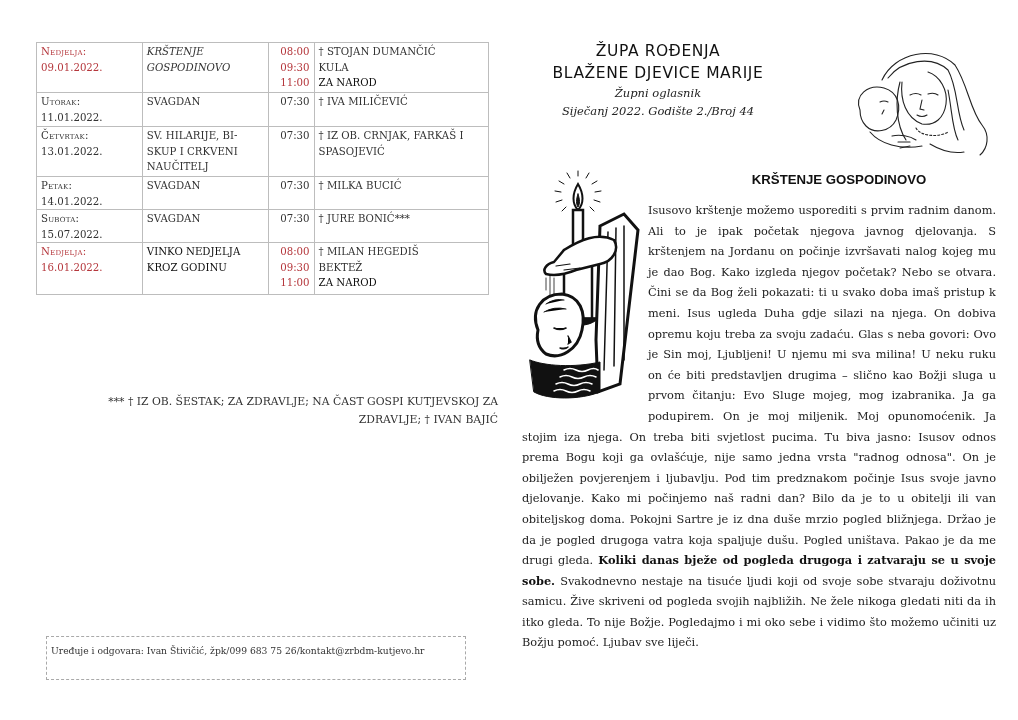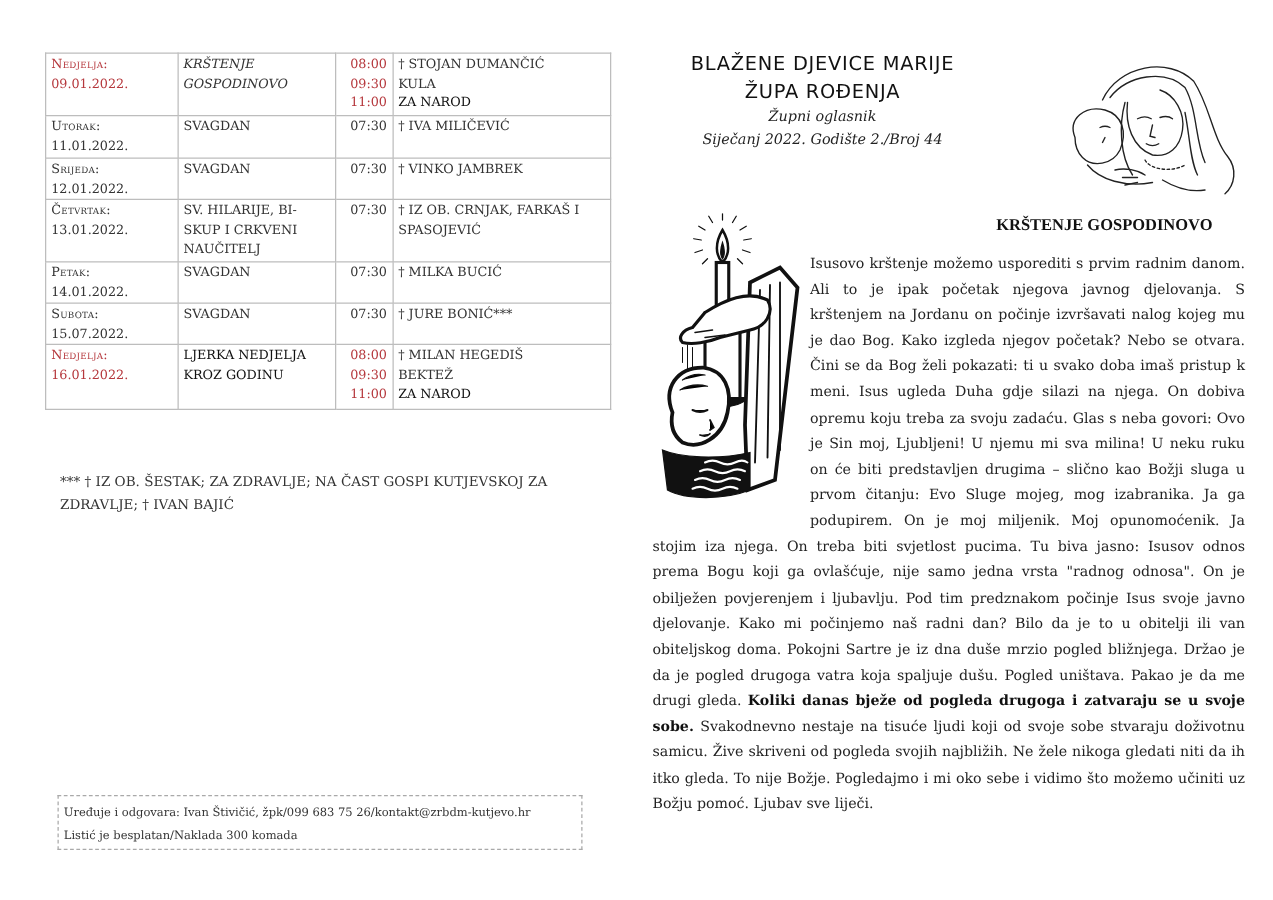--- a/index.html
+++ b/index.html
@@ -15,35 +15,35 @@
   .day-name { font-variant: small-caps; letter-spacing: 0.2px; display: block; }
   .day-date { display: block; }
   .sunday .day-name, .sunday .day-date { color: #b5373c; }
   .time-red { color: #b5373c; }
   .time-line { display: block; text-align: right; }
   .intent-line { display: block; }
   .bold { font-weight: normal; color: #111; }
   .italic { font-style: italic; }
 
   
-  .footnote { position: absolute; left: 48px; top: 377px; width: 450px; font-size: 10.8px; line-height: 18px; color: #333; }
+  .footnote { position: absolute; left: 48px; top: 393px; width: 450px; font-size: 10.8px; line-height: 18px; color: #333; text-align: right; }
 
   
   .imprint { position: absolute; left: 46px; top: 636px; width: 420px; height: 44px; border: 1.2px dashed #a9a9a9; box-sizing: border-box; padding: 5px 0 0 4px; font-size: 9.2px; line-height: 18px; color: #333; }
 
   
   .masthead { position: absolute; left: 540px; top: 40px; width: 236px; text-align: center; font-family: "DejaVu Sans", sans-serif; }
   .masthead .t1 { font-size: 15.5px; letter-spacing: 0.6px; line-height: 22px; color: #111; }
   .masthead .sub { font-family: "DejaVu Serif", serif; font-style: italic; font-size: 11.5px; line-height: 18px; color: #222; }
 
   .madonna { position: absolute; left: 840px; top: 40px; width: 158px; height: 120px; }
   .baptism-art { position: absolute; left: 524px; top: 170px; width: 118px; height: 236px; }
 
   
-  .article-title { position: absolute; left: 660px; top: 172px; width: 310px; text-align: right; font-family: Liberation Serif, serif; font-weight: bold; font-size: 13.2px; color: #111; padding-left: 48px; box-sizing: border-box; }
+  .article-title { position: absolute; left: 660px; top: 172px; width: 310px; text-align: center; font-family: Liberation Sans, sans-serif; font-weight: bold; font-size: 13.2px; color: #111; padding-left: 48px; box-sizing: border-box; }
   .article { position: absolute; left: 522px; top: 200px; width: 474px; font-family: "DejaVu Serif", serif; font-size: 11.35px; line-height: 20.6px; color: #222; text-align: justify; }
   .article .float-space { float: left; width: 126px; height: 206px; }
   .article b { color: #111; }
 </style>
 </head>
 <body>
 
 <table class="schedule">
   <colgroup>
     <col class="c-day">
@@ -80,35 +80,20 @@
         <td>
           <span class="intent-line">SVAGDAN</span>
         </td>
         <td>
           <span class="time-line">07:30</span>
         </td>
         <td>
           <span class="intent-line">† IVA MILIČEVIĆ</span>
         </td>
       </tr>
-      <tr style="height: 33px;">
-        <td>
-          <span class="day-name">Srijeda:</span>
-          <span class="day-date">12.01.2022.</span>
-        </td>
-        <td>
-          <span class="intent-line">SVAGDAN</span>
-        </td>
-        <td>
-          <span class="time-line">07:30</span>
-        </td>
-        <td>
-          <span class="intent-line">† VINKO JAMBREK</span>
-        </td>
-      </tr>
       <tr style="height: 50px;">
         <td>
           <span class="day-name">Četvrtak:</span>
           <span class="day-date">13.01.2022.</span>
         </td>
         <td>
           <span class="intent-line">SV. HILARIJE, BI-</span>
           <span class="intent-line">SKUP I CRKVENI</span>
           <span class="intent-line">NAUČITELJ</span>
         </td>
@@ -149,47 +134,46 @@
         <td>
           <span class="intent-line">† JURE BONIĆ***</span>
         </td>
       </tr>
       <tr class="sunday" style="height: 52px;">
         <td>
           <span class="day-name">Nedjelja:</span>
           <span class="day-date">16.01.2022.</span>
         </td>
         <td class="bold">
-          <span class="intent-line">LJERKA NEDJELJA</span>
+          <span class="intent-line">VINKO NEDJELJA</span>
           <span class="intent-line">KROZ GODINU</span>
         </td>
         <td class="time-red">
           <span class="time-line">08:00</span>
           <span class="time-line">09:30</span>
           <span class="time-line">11:00</span>
         </td>
         <td>
           <span class="intent-line">† MILAN HEGEDIŠ</span>
           <span class="intent-line">BEKTEŽ</span>
           <span class="intent-line bold">ZA NAROD</span>
         </td>
       </tr>
     </tbody>
 </table>
 
 <div class="footnote">*** † IZ OB. ŠESTAK; ZA ZDRAVLJE; NA ČAST GOSPI KUTJEVSKOJ ZA ZDRAVLJE; † IVAN BAJIĆ</div>
 
 <div class="imprint">
   <div>Uređuje i odgovara: Ivan Štivičić, žpk/099 683 75 26/kontakt@zrbdm-kutjevo.hr</div>
-  <div>Listić je besplatan/Naklada 300 komada</div>
 </div>
 
 <div class="masthead">
+  <div class="t1">ŽUPA ROĐENJA</div>
   <div class="t1">BLAŽENE DJEVICE MARIJE</div>
-  <div class="t1">ŽUPA ROĐENJA</div>
   <div class="sub">Župni oglasnik</div>
   <div class="sub">Siječanj 2022. Godište 2./Broj 44</div>
 </div>
 
 <svg class="madonna" viewBox="0 0 158 120" fill="none" stroke="#222" stroke-width="1.1" stroke-linecap="round">
 
   <path d="M42 40 C55 12, 95 5, 115 25 C128 45, 130 70, 142 85 C150 95, 148 108, 140 115"></path>
   <path d="M48 38 C62 20, 92 15, 108 30 C118 48, 116 72, 124 90"></path>
 
   <path d="M62 42 C60 60, 66 78, 82 84 C95 86, 104 78, 106 64 C108 50, 100 36, 88 32"></path>

